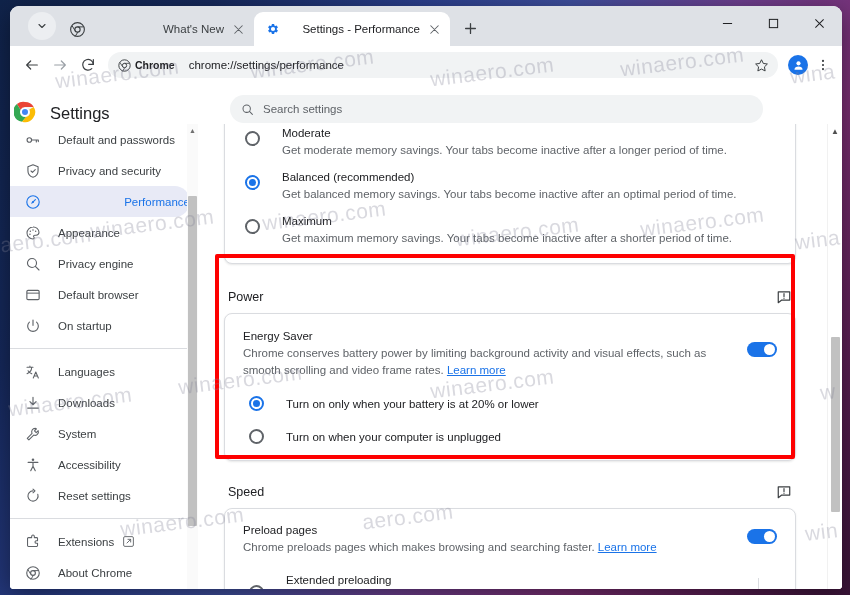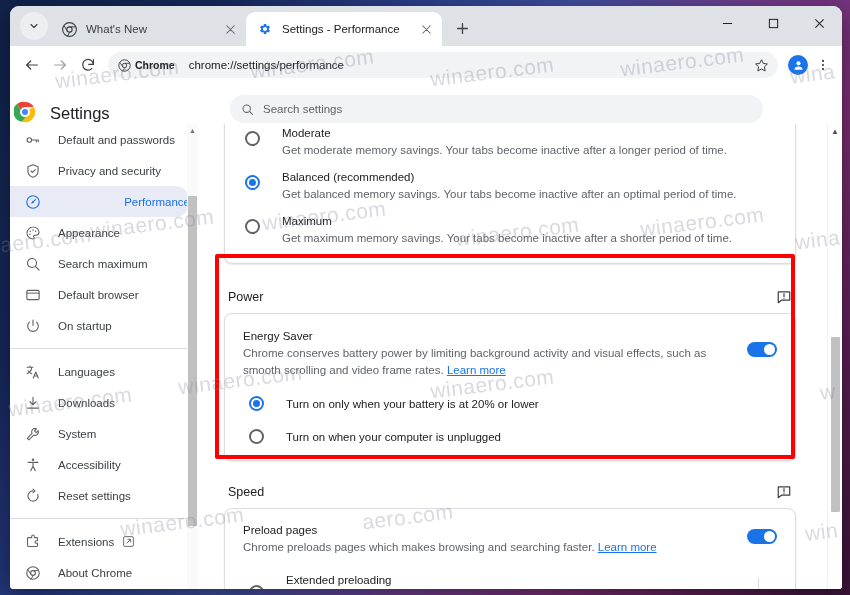--- a/index.html
+++ b/index.html
@@ -25,21 +25,22 @@
     box-shadow: 0 6px 26px rgba(0,0,0,.45);
   }
 
   
   .tabstrip {
     position: relative;
     height: 40px;
     background: #dee1e6;
     display: flex;
     align-items: flex-end;
-    padding-left: 8px;
+    padding-left: 16px;
+    text-align: right;
   }
   .tab-search {
     width: 28px; height: 28px;
     margin: 0 2px 6px 2px;
     border-radius: 50%;
     background: #eceef1;
     display: flex; align-items: center; justify-content: center;
     flex: none;
   }
   .tab {
@@ -559,21 +560,21 @@
         <span class="navlabel">Appearance</span>
       </div>
 
       <div class="navitem">
         <span class="navicon">
           <svg width="16" height="16" viewBox="0 0 24 24">
             <circle cx="10.5" cy="10.5" r="6.8" fill="none" stroke="#5f6368" stroke-width="1.7"></circle>
             <path d="M15.6 15.6L21 21" stroke="#5f6368" stroke-width="1.7" stroke-linecap="round"></path>
           </svg>
         </span>
-        <span class="navlabel">Search maximum</span>
+        <span class="navlabel">Privacy engine</span>
       </div>
 
       <div class="navitem">
         <span class="navicon">
           <svg width="16" height="16" viewBox="0 0 24 24">
             <rect x="2.8" y="5" width="18.4" height="14" rx="1.8" fill="none" stroke="#5f6368" stroke-width="1.7"></rect>
             <path d="M2.8 9.2h18.4" stroke="#5f6368" stroke-width="1.5"></path>
           </svg>
         </span>
         <span class="navlabel">Default browser</span>

